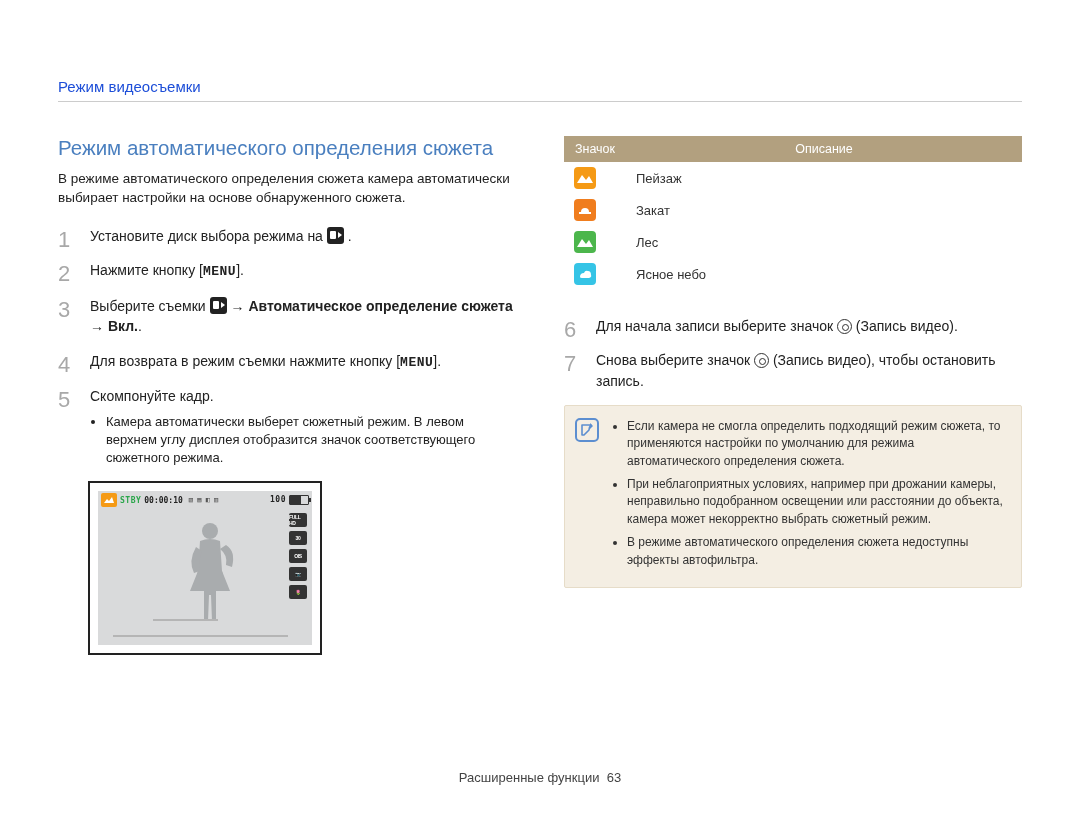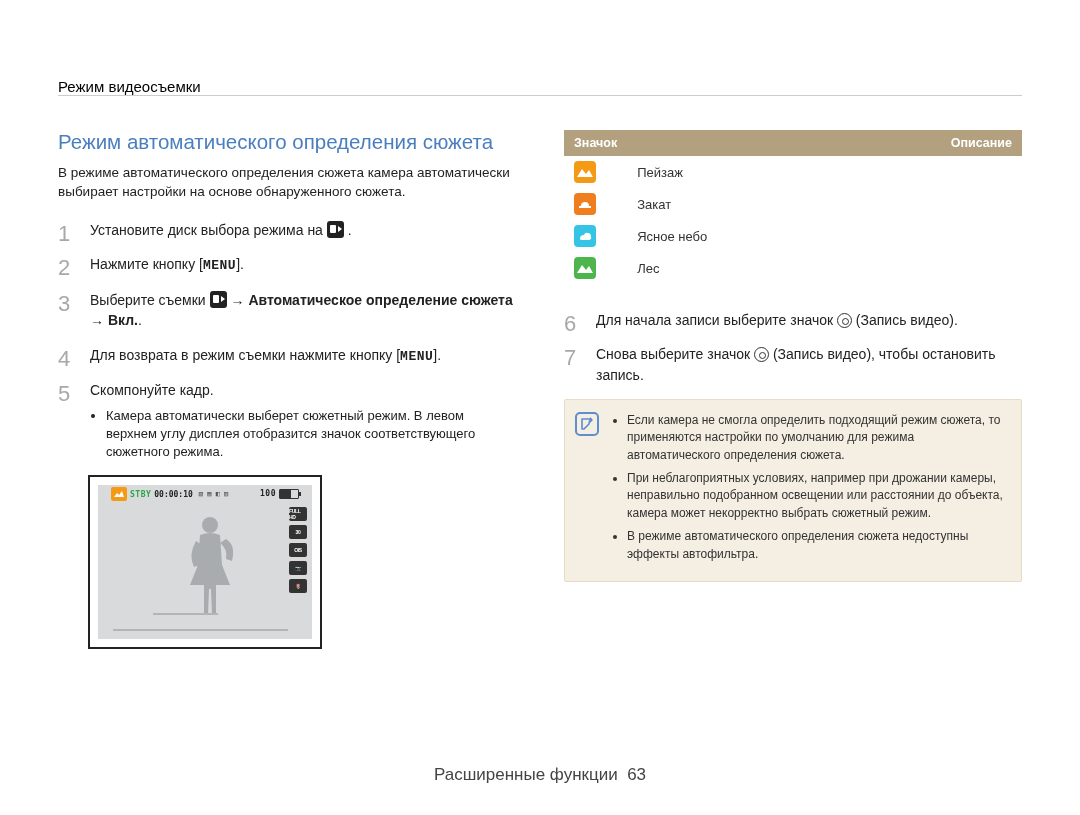--- a/index.html
+++ b/index.html
@@ -6,23 +6,24 @@
   body {
     width: 1080px;
     height: 815px;
     background: #fff;
     font-family: Arial, "Helvetica Neue", sans-serif;
     color: #333;
     position: relative;
     padding: 78px 58px 0 58px;
   }
   .page-header {
-    color: #000000;
+    color: #1d4ed8;
     font-size: 15px;
     border-bottom: 1px solid #ccc;
+    padding-bottom: 6px;
     margin-bottom: 34px;
   }
   .cols {
     display: flex;
     gap: 48px;
   }
   .col { flex: 1 1 0; }
   .section-title {
     color: #4a7fbf;
     font-size: 20.5px;
@@ -121,21 +122,21 @@
     width: 100%;
     height: 154px;
     background: #d9dadb;
     position: relative;
   }
   .lcd-topbar {
     position: absolute; top: 0; left: 0; right: 0;
     height: 18px;
     display: flex; align-items: center;
     gap: 3px;
-    padding: 2px 13px;
+    padding: 2px 3px;
     font-size: 8px;
     font-family: monospace;
   }
   .tb-scene {
     width: 16px; height: 14px;
     background: #f59a15;
     border-radius: 2px;
     display: flex; align-items: center; justify-content: center;
   }
   .tb-scene svg { width: 10px; height: 10px; }
@@ -187,23 +188,23 @@
   
   .icon-table {
     width: 100%;
     border-collapse: collapse;
     font-size: 13px;
     margin-bottom: 26px;
   }
   .icon-table th {
     background: #b2a07f;
     color: #fff;
-    text-align: right;
+    text-align: center;
     padding: 6px 10px;
-    font-weight: 700;
+    font-weight: 400;
     font-size: 12.5px;
   }
   .icon-table th:first-child { width: 62px; }
   .icon-table td {
     padding: 5px 10px;
     border-bottom: 0;
   }
   .sq {
     display: inline-block;
     width: 22px; height: 22px;
@@ -234,21 +235,21 @@
     display: flex; align-items: center; justify-content: center;
   }
   .note-icon svg { width: 14px; height: 14px; }
   .note-box ul { list-style: disc; padding-left: 16px; }
   .note-box li { margin-bottom: 6px; }
   .footer {
     position: absolute;
     bottom: 30px;
     left: 0; right: 0;
     text-align: center;
-    font-size: 17px;
+    font-size: 13px;
     color: #444;
   }
 </style>
 </head>
 <body>
 
 <div class="page-header">Режим видеосъемки</div>
 
 <div class="cols">
 
@@ -333,30 +334,30 @@
           <td>Пейзаж</td>
         </tr>
         <tr>
           <td><span class="sq sq-orange2"><svg viewBox="0 0 16 16">
                   <rect x="2" y="10" width="12" height="2" fill="#fff"></rect>
                   <path d="M4 10 A4 4 0 0 1 12 10 Z" fill="#fff"></path>
                 </svg></span></td>
           <td>Закат</td>
         </tr>
         <tr>
+          <td><span class="sq sq-green"><svg viewBox="0 0 16 16">
+                  <path d="M0 13 L5 5 L9 10 L12 6 L16 13 Z" fill="#fff"></path>
+                </svg></span></td>
+          <td>Лес</td>
+        </tr>
+        <tr>
           <td><span class="sq sq-cyan"><svg viewBox="0 0 16 16">
                   <path d="M3 11 Q3 7 7 7 Q8 4 11 5 Q14 5 14 9 Q15 11 12 12 L5 12 Q3 12 3 11 Z" fill="#fff"></path>
                 </svg></span></td>
           <td>Ясное небо</td>
-        </tr>
-        <tr>
-          <td><span class="sq sq-green"><svg viewBox="0 0 16 16">
-                  <path d="M0 13 L5 5 L9 10 L12 6 L16 13 Z" fill="#fff"></path>
-                </svg></span></td>
-          <td>Лес</td>
         </tr>
       </tbody>
     </table>
 
     <ol class="steps start6">
       <li>
         <span>Для начала записи выберите значок </span><span class="icon-ring"></span><span> (Запись видео).</span>
       </li>
       <li>
         <span>Снова выберите значок </span><span class="icon-ring"></span><span> (Запись видео), чтобы остановить запись.</span>

